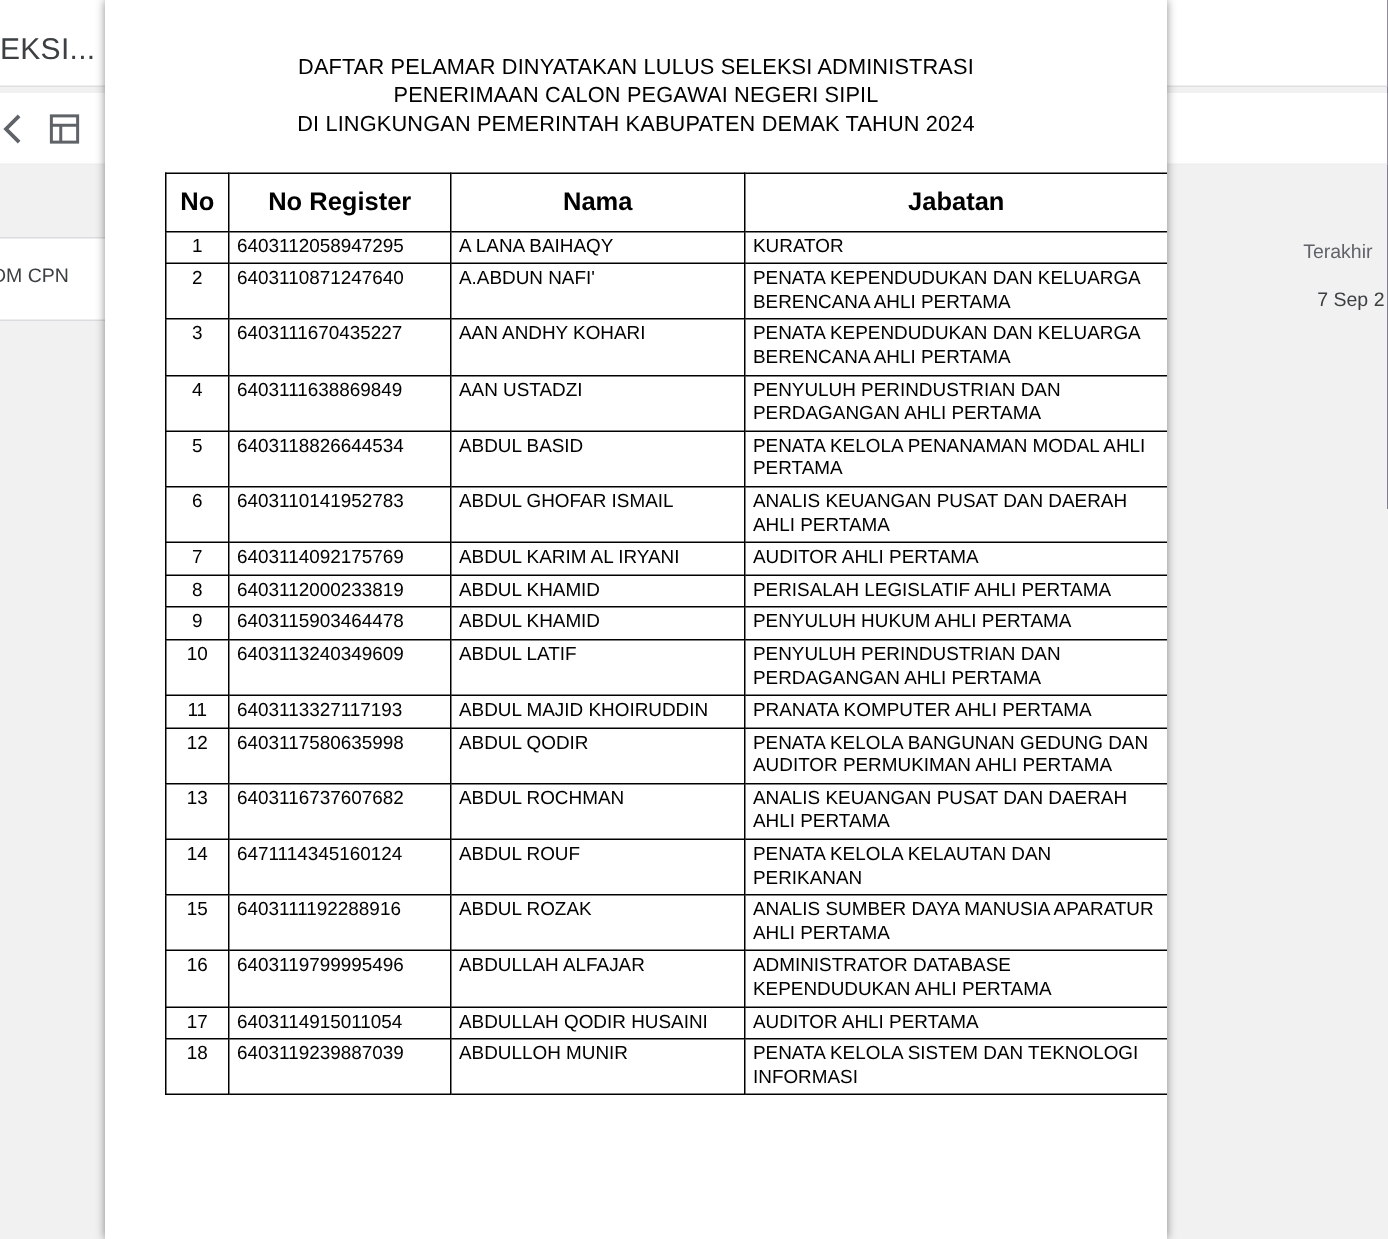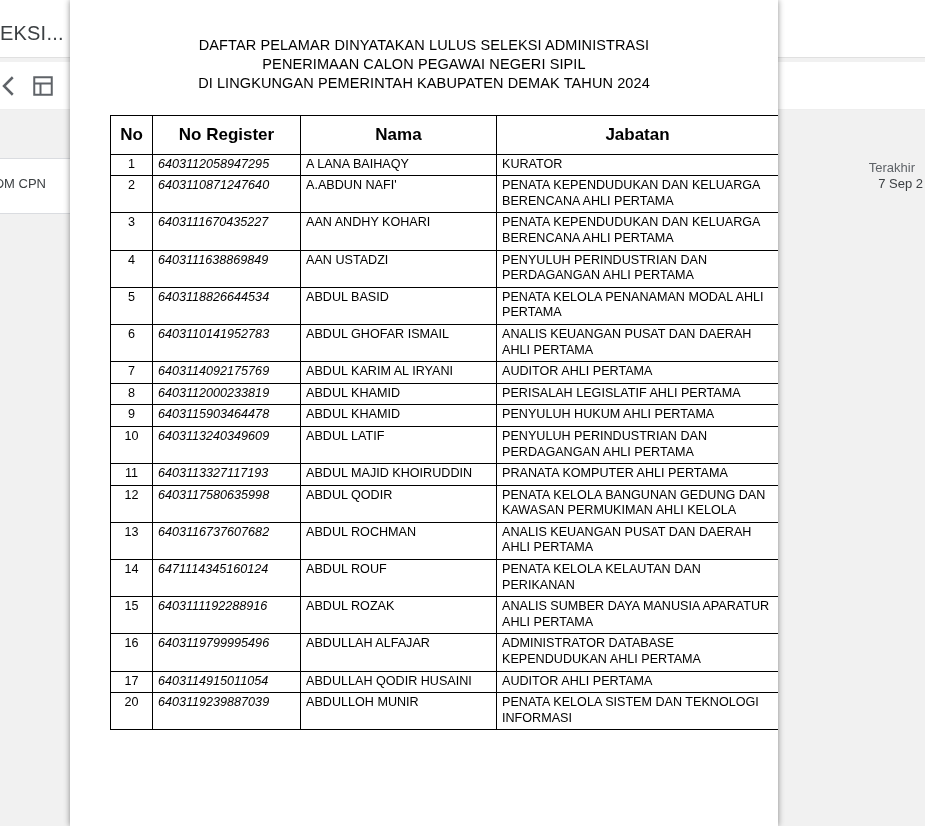--- a/index.html
+++ b/index.html
@@ -70,21 +70,21 @@
   .bg-right-label {
     position: absolute;
     right: 10px; top: 160px;
     font-size: 13px;
     color: #5f6368;
     white-space: nowrap;
     text-align: left;
   }
   .bg-right-value {
     position: absolute;
-    right: 2px; top: 176px;
+    right: 2px; top: 192px;
     font-size: 13px;
     color: #3c4043;
     white-space: nowrap;
     text-align: right;
   }
 
   
   .page {
     position: absolute;
     left: 70px; top: 0;
@@ -121,21 +121,21 @@
     padding: 2px 5px 3px 5px;
   }
   table.listing th {
     font-weight: bold;
     text-align: center;
     font-size: 17px;
     padding: 11px 4px 11px 4px;
     vertical-align: middle;
   }
   td.c-no { text-align: center; width: 42px; }
-  td.c-reg { width: 148px; font-style: italic; }
+  td.c-reg { width: 148px; }
   td.c-nama { width: 196px; }
   td.c-jab { width: 282px; }
   col.w-no { width: 42px; }
   col.w-reg { width: 148px; }
   col.w-nama { width: 196px; }
   col.w-jab { width: 282px; }
 
   
 </style>
 </head>
@@ -258,21 +258,21 @@
             <tr>
               <td class="c-no">11</td>
               <td class="c-reg">6403113327117193</td>
               <td class="c-nama">ABDUL MAJID KHOIRUDDIN</td>
               <td class="c-jab">PRANATA KOMPUTER AHLI PERTAMA</td>
             </tr>
             <tr>
               <td class="c-no">12</td>
               <td class="c-reg">6403117580635998</td>
               <td class="c-nama">ABDUL QODIR</td>
-              <td class="c-jab">PENATA KELOLA BANGUNAN GEDUNG DAN KAWASAN PERMUKIMAN AHLI KELOLA</td>
+              <td class="c-jab">PENATA KELOLA BANGUNAN GEDUNG DAN AUDITOR PERMUKIMAN AHLI PERTAMA</td>
             </tr>
             <tr>
               <td class="c-no">13</td>
               <td class="c-reg">6403116737607682</td>
               <td class="c-nama">ABDUL ROCHMAN</td>
               <td class="c-jab">ANALIS KEUANGAN PUSAT DAN DAERAH AHLI PERTAMA</td>
             </tr>
             <tr>
               <td class="c-no">14</td>
               <td class="c-reg">6471114345160124</td>
@@ -291,21 +291,21 @@
               <td class="c-nama">ABDULLAH ALFAJAR</td>
               <td class="c-jab">ADMINISTRATOR DATABASE KEPENDUDUKAN AHLI PERTAMA</td>
             </tr>
             <tr>
               <td class="c-no">17</td>
               <td class="c-reg">6403114915011054</td>
               <td class="c-nama">ABDULLAH QODIR HUSAINI</td>
               <td class="c-jab">AUDITOR AHLI PERTAMA</td>
             </tr>
             <tr>
-              <td class="c-no">20</td>
+              <td class="c-no">18</td>
               <td class="c-reg">6403119239887039</td>
               <td class="c-nama">ABDULLOH MUNIR</td>
               <td class="c-jab">PENATA KELOLA SISTEM DAN TEKNOLOGI INFORMASI</td>
             </tr>
           </tbody>
       </table>
 
     </div>
   </div>
 

